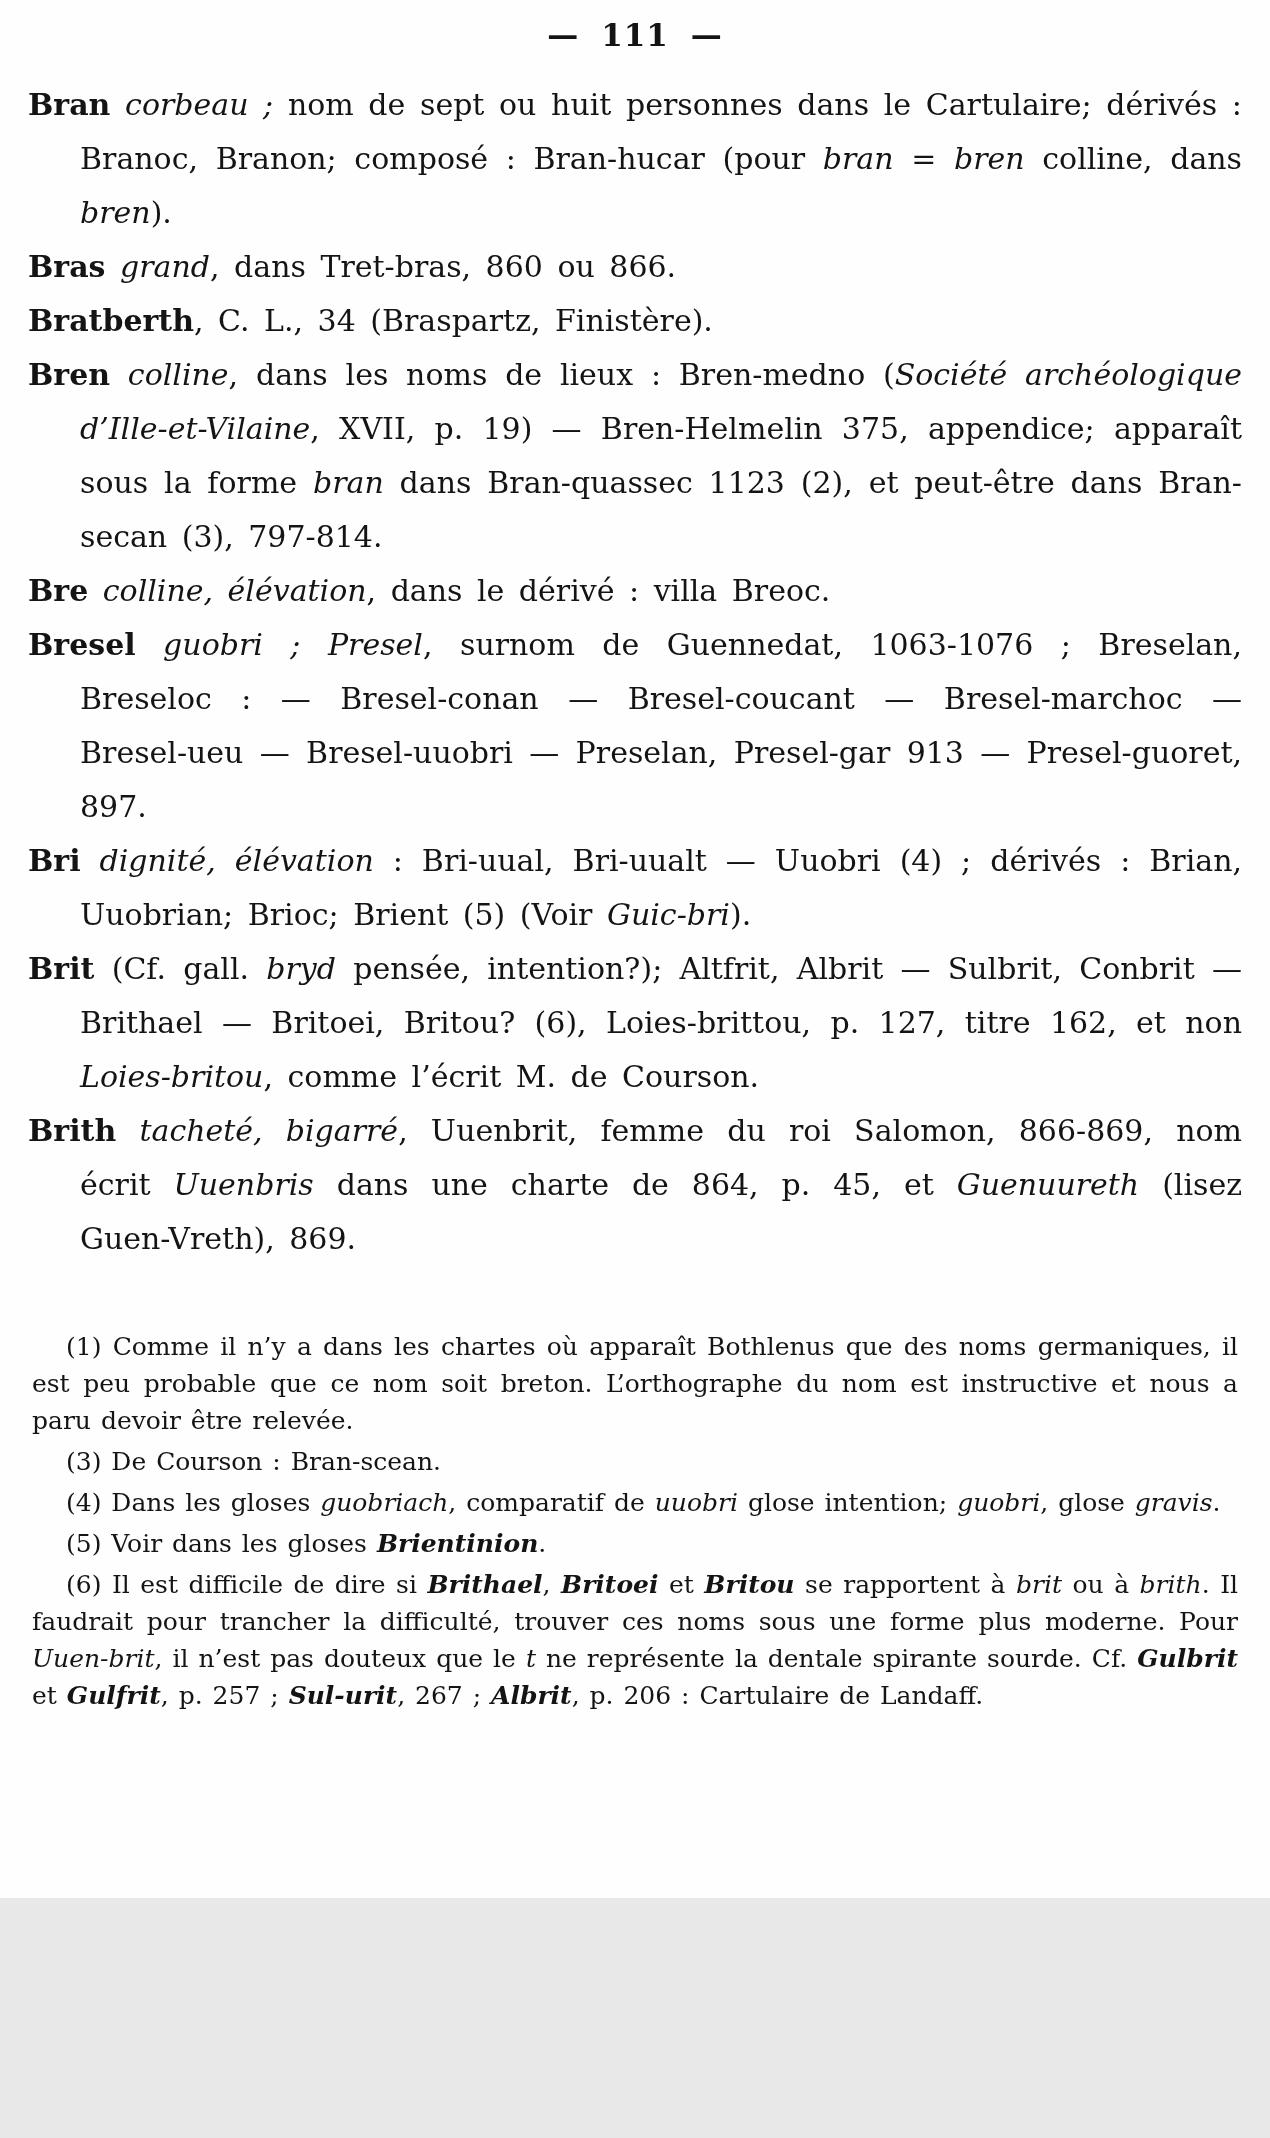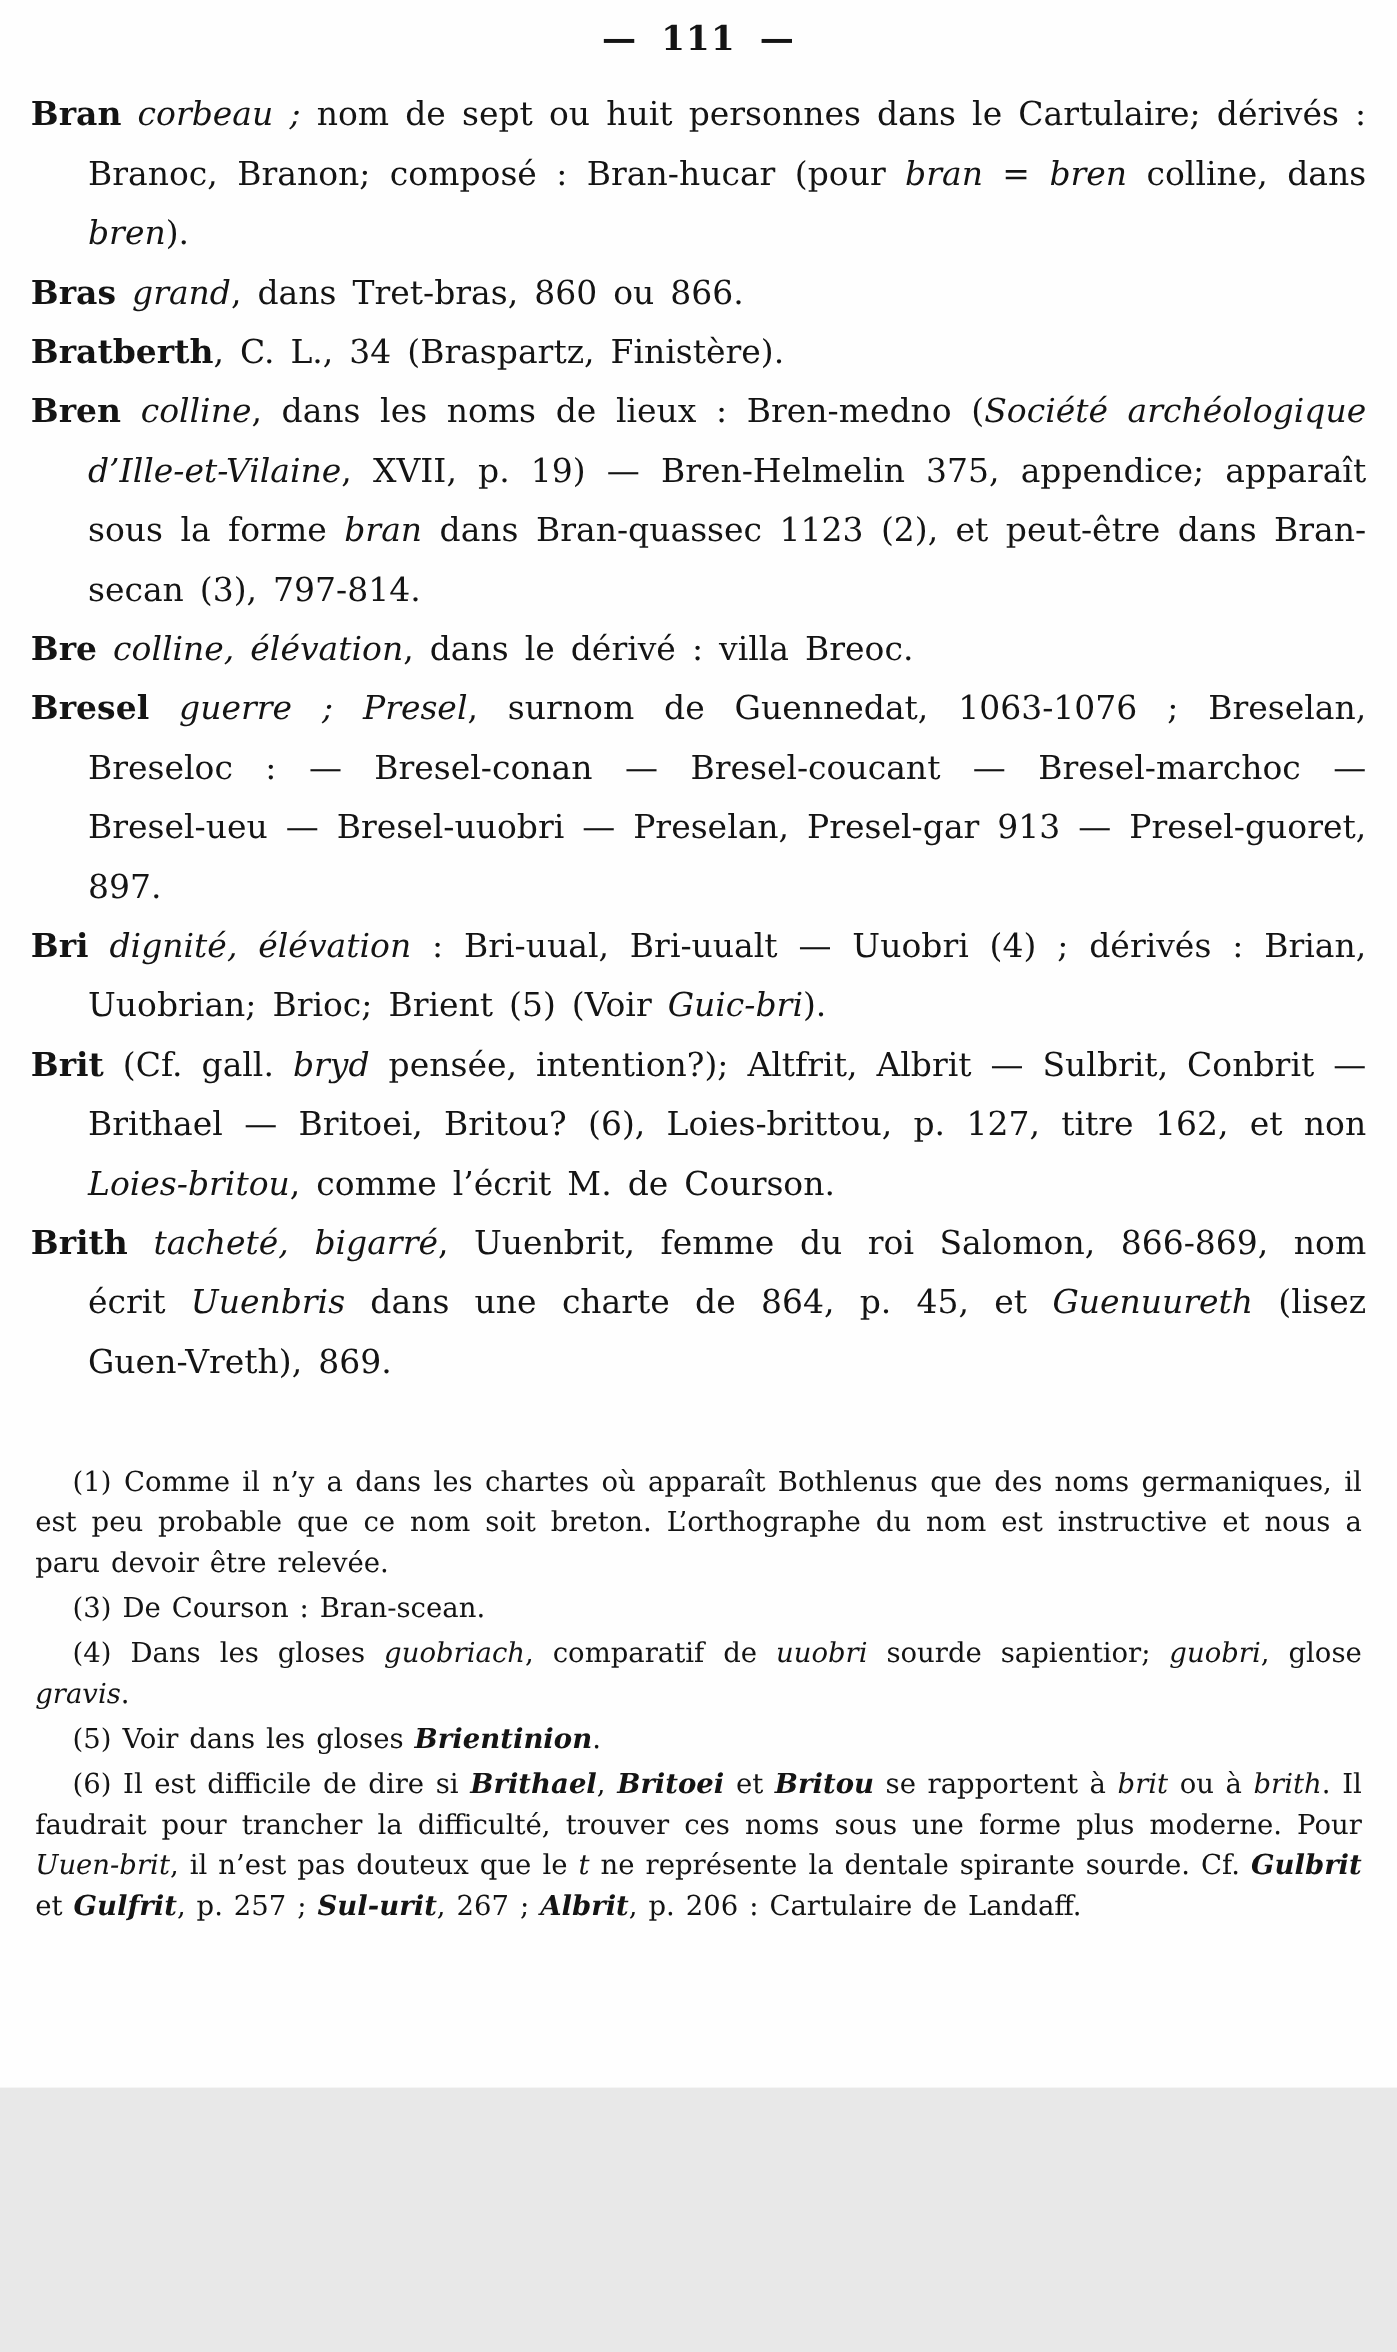--- a/index.html
+++ b/index.html
@@ -59,25 +59,25 @@
 <body>
 
 <div class="page">
   <div class="page-header">— 111 —</div>
   <div class="entries">
       <p class="entry"><span class="b">Bran</span><span class="i"> corbeau ;</span><span class="n"> nom de sept ou huit personnes dans le Cartulaire; dérivés : Branoc, Branon; composé : Bran-hucar (pour </span><span class="i">bran</span><span class="n"> = </span><span class="i">bren</span><span class="n"> colline, dans </span><span class="i">bren</span><span class="n">).</span></p>
       <p class="entry"><span class="b">Bras</span><span class="i"> grand</span><span class="n">, dans Tret-bras, 860 ou 866.</span></p>
       <p class="entry"><span class="b">Bratberth</span><span class="n">, C. L., 34 (Braspartz, Finistère).</span></p>
       <p class="entry"><span class="b">Bren</span><span class="i"> colline</span><span class="n">, dans les noms de lieux : Bren-medno (</span><span class="i">Société archéologique d’Ille-et-Vilaine</span><span class="n">, XVII, p. 19) — Bren-Helmelin 375, appendice; apparaît sous la forme </span><span class="i">bran</span><span class="n"> dans Bran-quassec 1123 (2), et peut-être dans Bran-secan (3), 797-814.</span></p>
       <p class="entry"><span class="b">Bre</span><span class="i"> colline, élévation</span><span class="n">, dans le dérivé : villa Breoc.</span></p>
-      <p class="entry"><span class="b">Bresel</span><span class="i"> guerre ; </span><span class="i"> Presel</span><span class="n">, surnom de Guennedat, 1063-1076 ; Breselan, Breseloc : — Bresel-conan — Bresel-coucant — Bresel-marchoc — Bresel-ueu — Bresel-uuobri — Preselan, Presel-gar 913 — Presel-guoret, 897.</span></p>
+      <p class="entry"><span class="b">Bresel</span><span class="i"> guobri ; </span><span class="i"> Presel</span><span class="n">, surnom de Guennedat, 1063-1076 ; Breselan, Breseloc : — Bresel-conan — Bresel-coucant — Bresel-marchoc — Bresel-ueu — Bresel-uuobri — Preselan, Presel-gar 913 — Presel-guoret, 897.</span></p>
       <p class="entry"><span class="b">Bri</span><span class="i"> dignité, élévation</span><span class="n"> : Bri-uual, Bri-uualt — Uuobri (4) ; dérivés : Brian, Uuobrian; Brioc; Brient (5) (Voir </span><span class="i">Guic-bri</span><span class="n">).</span></p>
       <p class="entry"><span class="b">Brit</span><span class="n"> (Cf. gall. </span><span class="i">bryd</span><span class="n"> pensée, intention?); Altfrit, Albrit — Sulbrit, Conbrit — Brithael — Britoei, Britou? (6), Loies-brittou, p. 127, titre 162, et non </span><span class="i">Loies-britou</span><span class="n">, comme l’écrit M. de Courson.</span></p>
       <p class="entry"><span class="b">Brith</span><span class="i"> tacheté, bigarré</span><span class="n">, Uuenbrit, femme du roi Salomon, 866-869, nom écrit </span><span class="i">Uuenbris</span><span class="n"> dans une charte de 864, p. 45, et </span><span class="i">Guenuureth</span><span class="n"> (lisez Guen-Vreth), 869.</span></p>
     </div>
   <div class="footnotes">
       <p class="footnote"><span class="n">(1) Comme il n’y a dans les chartes où apparaît Bothlenus que des noms germaniques, il est peu probable que ce nom soit breton. L’orthographe du nom est instructive et nous a paru devoir être relevée.</span></p>
       <p class="footnote"><span class="n">(3) De Courson : Bran-scean.</span></p>
-      <p class="footnote"><span class="n">(4) Dans les gloses </span><span class="i">guobriach</span><span class="n">, comparatif de </span><span class="i">uuobri</span><span class="n"> sourde sapientior; </span><span class="i">guobri</span><span class="n">, glose </span><span class="i">gravis</span><span class="n">.</span></p>
+      <p class="footnote"><span class="n">(4) Dans les gloses </span><span class="i">guobriach</span><span class="n">, comparatif de </span><span class="i">uuobri</span><span class="n"> glose intention; </span><span class="i">guobri</span><span class="n">, glose </span><span class="i">gravis</span><span class="n">.</span></p>
       <p class="footnote"><span class="n">(5) Voir dans les gloses </span><span class="bi">Brientinion</span><span class="n">.</span></p>
       <p class="footnote"><span class="n">(6) Il est difficile de dire si </span><span class="bi">Brithael</span><span class="n">, </span><span class="bi">Britoei</span><span class="n"> et </span><span class="bi">Britou</span><span class="n"> se rapportent à </span><span class="i">brit</span><span class="n"> ou à </span><span class="i">brith</span><span class="n">. Il faudrait pour trancher la difficulté, trouver ces noms sous une forme plus moderne. Pour </span><span class="i">Uuen-brit</span><span class="n">, il n’est pas douteux que le </span><span class="i">t</span><span class="n"> ne représente la dentale spirante sourde. Cf. </span><span class="bi">Gulbrit</span><span class="n"> et </span><span class="bi">Gulfrit</span><span class="n">, p. 257 ; </span><span class="bi">Sul-urit</span><span class="n">, 267 ; </span><span class="bi">Albrit</span><span class="n">, p. 206 : Cartulaire de Landaff.</span></p>
     </div>
 </div>
 
 </body></html>

